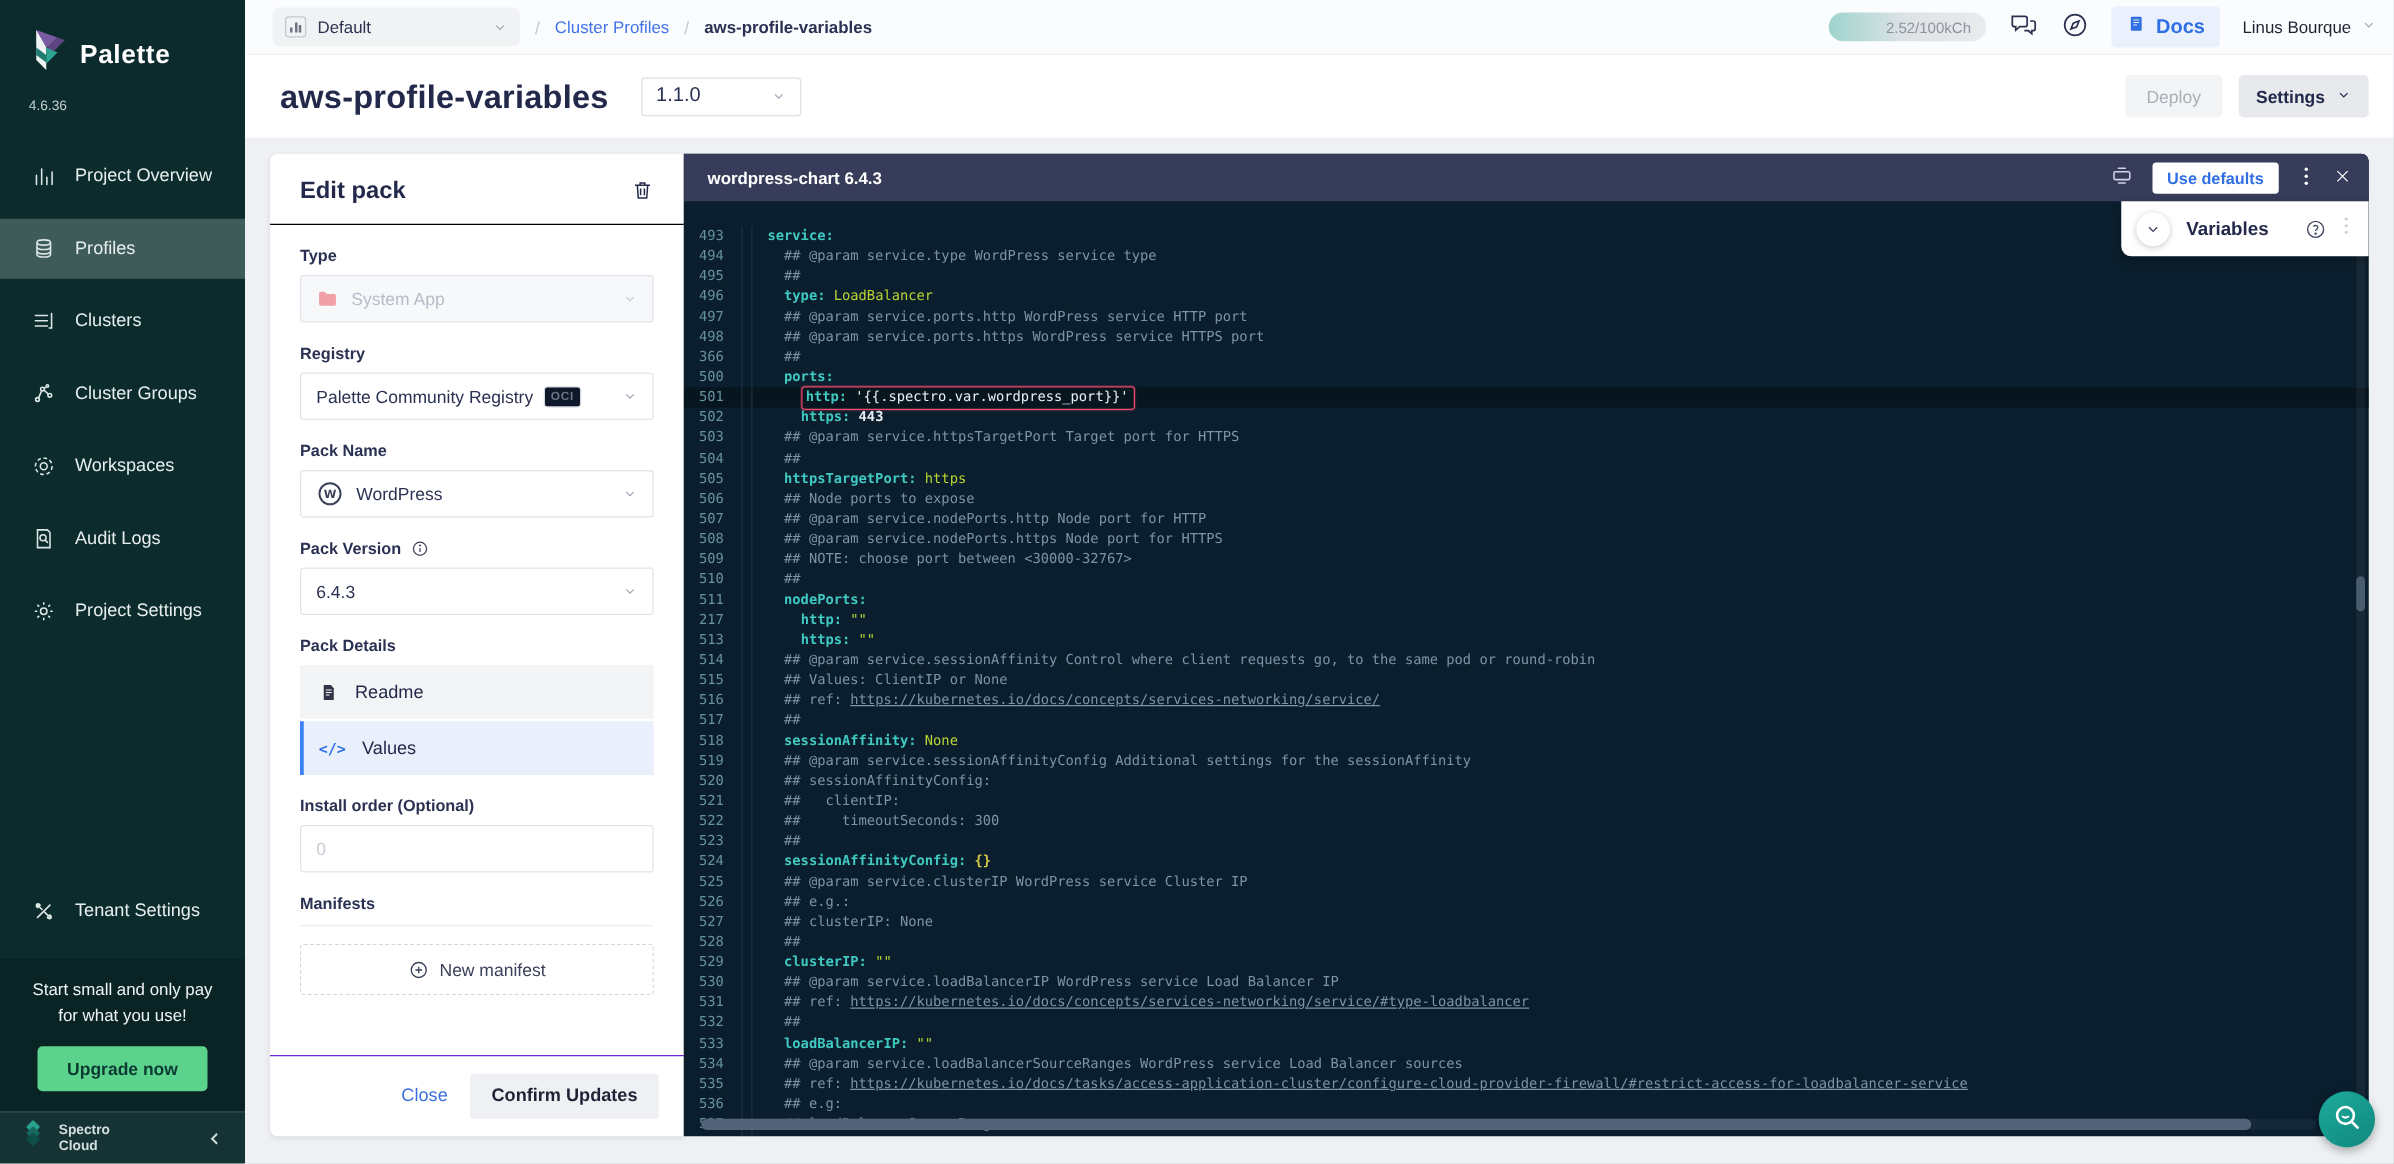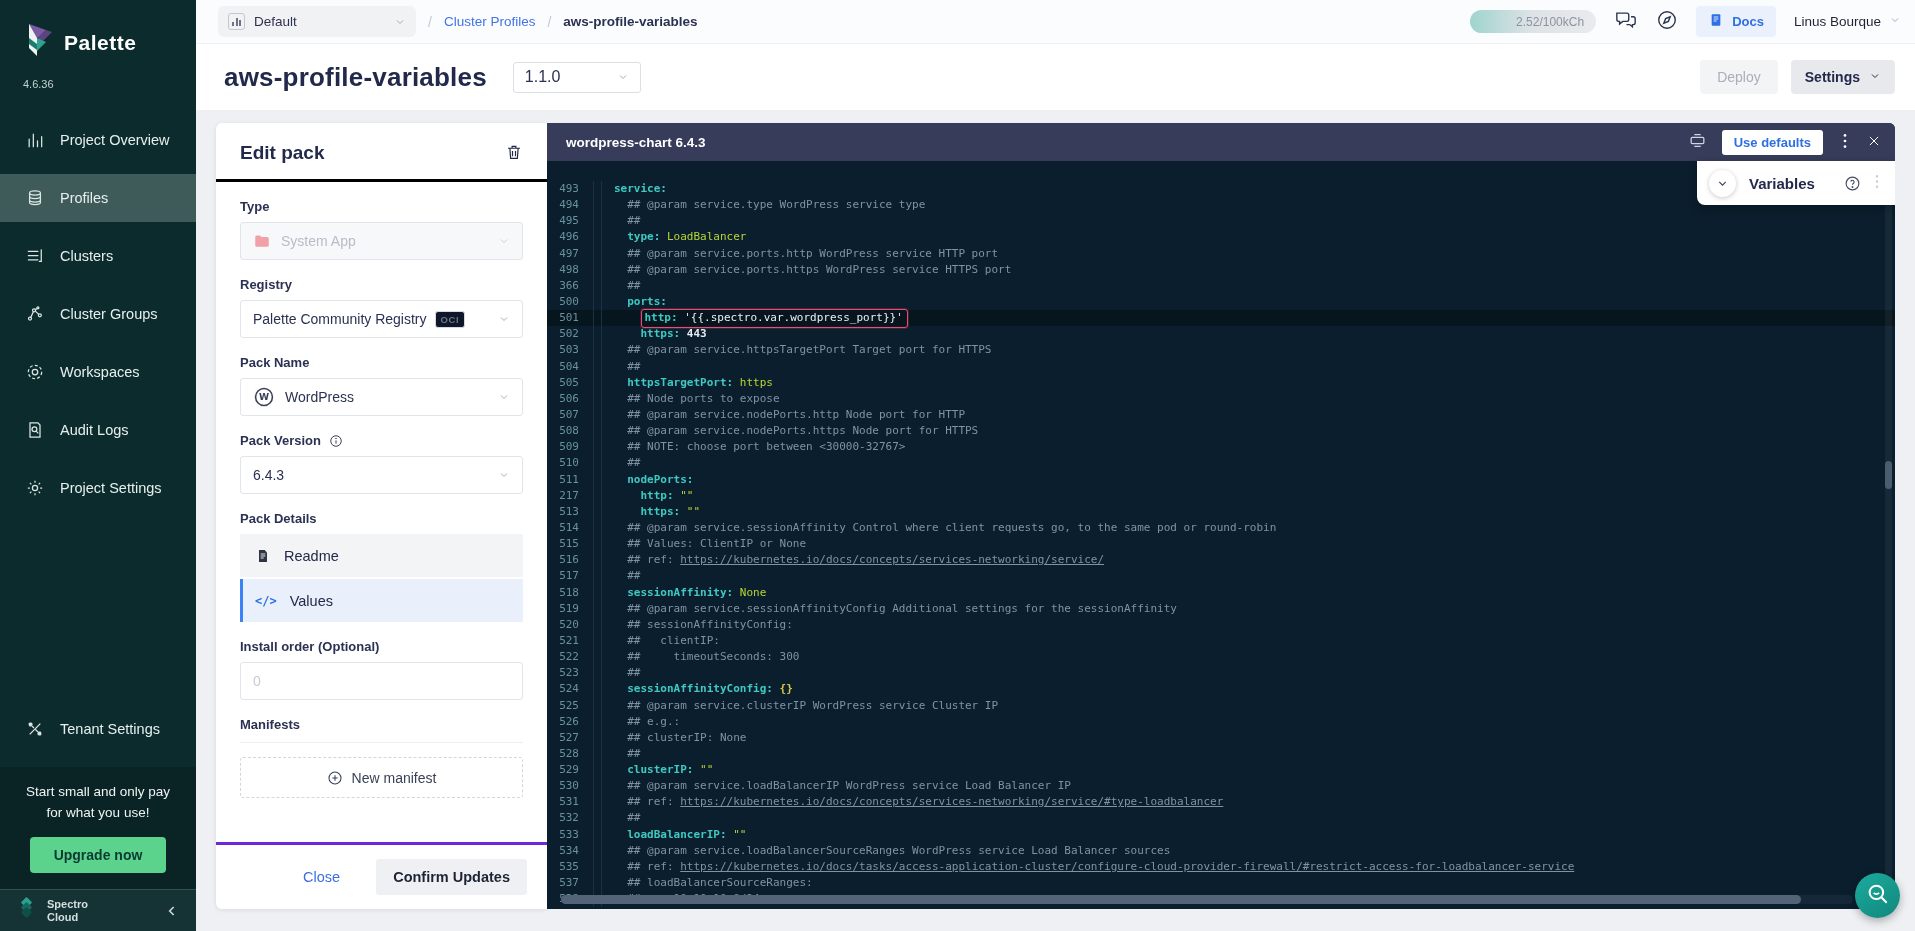--- a/index.html
+++ b/index.html
@@ -30,51 +30,51 @@
   .topbar{height:44px;background:#fbfcfd;display:flex;align-items:center;padding:0 14px 0 22px;gap:12px;border-bottom:1px solid #f0f1f4;}
   .proj-select{width:198px;height:31px;background:#f1f2f4;border-radius:6px;display:flex;align-items:center;gap:9px;padding:0 10px;font-size:13.5px;color:#2c3350;cursor:pointer;}
   .mini-chart{width:17px;height:17px;border:1px solid #c2c7d1;border-radius:3px;display:flex;align-items:flex-end;justify-content:center;gap:1.5px;padding:3px 3px;}
   .mini-chart i{display:block;width:2px;background:#6d7484;}
   .crumb-sep{color:#c3c8d2;font-size:14px;}
   .crumb-link{color:#4273e8;font-size:13.5px;cursor:pointer;}
   .crumb-current{color:#2b3152;font-size:13.5px;font-weight:600;}
   .top-right{margin-left:auto;display:flex;align-items:center;gap:18px;}
   .usage-pill{width:126px;height:23px;border-radius:12px;background:linear-gradient(90deg,#9fd4ce 0%,#dde2e5 48%,#e9ebee 100%);display:flex;align-items:center;justify-content:flex-end;padding:0 12px;font-size:12px;color:#8d93a0;}
   .icon-btn{background:none;border:none;padding:0;cursor:pointer;display:flex;align-items:center;}
-  .docs-btn{display:flex;align-items:center;gap:8px;background:#eaf1fd;border:none;border-radius:4px;padding:6px 12px;color:#2f6fe4;font-size:13px;font-weight:600;cursor:pointer;font-family:inherit;}
+  .docs-btn{display:flex;align-items:center;gap:8px;background:#eaf1fd;border:none;border-radius:4px;padding:6px 12px;color:#2f6fe4;font-size:16px;font-weight:600;cursor:pointer;font-family:inherit;}
   .user-menu{display:flex;align-items:flex-end;gap:8px;font-size:13.5px;color:#1f2433;cursor:pointer;}
 
   .titlebar{height:66px;background:#fff;display:flex;align-items:center;padding:0 20px 0 28px;gap:26px;}
   .page-title{font-size:26px;font-weight:bold;color:#23294a;margin:0;letter-spacing:.2px;}
   .version-select{width:128px;height:31px;border:1px solid #dcdfe6;border-radius:3px;background:#fff;display:flex;align-items:center;padding:0 11px;font-size:16px;color:#2b3152;cursor:pointer;}
   .title-actions{margin-left:auto;display:flex;align-items:center;gap:13px;}
   .deploy-btn{background:#f3f4f6;color:#a9aeb9;border:none;border-radius:4px;padding:9px 17px;font-size:14px;cursor:pointer;font-family:inherit;}
   .settings-btn{background:#e7e9ed;color:#23294a;border:none;border-radius:4px;padding:9px 14px;font-size:14px;font-weight:600;display:flex;align-items:center;gap:9px;cursor:pointer;font-family:inherit;}
 
   
   .content{flex:1;display:flex;padding:13px 20px 22px;min-height:0;}
   .edit-panel{width:331px;flex:none;background:#fff;border-radius:6px 0 0 6px;box-shadow:0 1px 4px rgba(25,35,65,.10);display:flex;flex-direction:column;}
-  .ep-header{display:flex;align-items:center;justify-content:space-between;padding:19px 24px 15px;border-bottom:3px solid #000000;}
+  .ep-header{display:flex;align-items:center;justify-content:space-between;padding:19px 24px 15px;border-bottom:1px solid #000000;}
   .ep-title{font-size:19px;color:#23294a;font-weight:600;margin:0;}
   .ep-body{flex:1;padding:17px 24px 0;overflow:hidden;}
   .ep-label{display:block;font-size:13px;color:#2b3152;font-weight:600;margin:0 0 8px;}
   .ep-label-row{display:flex;align-items:center;gap:8px;margin:0 0 8px;}
   .ep-label-row .ep-label{margin:0;}
   .ep-field{height:38px;border:1px solid #e1e4ea;border-radius:3px;background:#fff;display:flex;align-items:center;padding:0 12px;font-size:14px;color:#2b3152;margin-bottom:17px;cursor:pointer;}
   .ep-field.disabled{background:#f7f8fa;color:#b7bcc8;cursor:default;}
   .chev{margin-left:auto;flex:none;display:flex;}
   .oci-badge{font-size:9.5px;letter-spacing:.6px;border:1px solid #d7dae1;border-radius:3px;padding:2px 5px;color:#6d7484;background:#0f172a;margin-left:8px;font-weight:600;}
   .detail-row{height:43px;display:flex;align-items:center;gap:13px;padding:0 15px;background:#f3f4f6;font-size:14.5px;color:#23294a;margin-bottom:2px;cursor:pointer;}
   .detail-row.selected{background:#e9f0fb;border-left:3px solid #3b82f6;padding-left:12px;}
   .code-glyph{font-family:"DejaVu Sans Mono",monospace;font-size:12px;font-weight:bold;color:#2f6fe4;}
   .ep-input{width:100%;height:38px;border:1px solid #e1e4ea;border-radius:3px;padding:0 12px;font-size:14px;color:#2b3152;font-family:inherit;margin-bottom:17px;outline:none;}
   .ep-input::placeholder{color:#c6cbd4;}
   .manifest-divider{border:none;border-top:1px solid #eceef1;margin:10px 0 14px;}
   .new-manifest{width:100%;height:41px;border:1px dashed #d2d6de;border-radius:3px;background:#fff;display:flex;align-items:center;justify-content:center;gap:9px;font-size:14px;color:#3a4158;cursor:pointer;font-family:inherit;}
-  .ep-footer{border-top:3px solid #6d28d9;padding:14px 20px;display:flex;justify-content:flex-end;align-items:center;gap:36px;}
+  .ep-footer{border-top:1px solid #6d28d9;padding:14px 20px;display:flex;justify-content:flex-end;align-items:center;gap:18px;}
   .close-link{background:none;border:none;color:#3b6fe0;font-size:14.5px;cursor:pointer;font-family:inherit;padding:0;}
   .confirm-btn{background:#eff0f3;border:none;border-radius:3px;color:#1d2334;font-weight:600;font-size:14.5px;padding:10px 17px;cursor:pointer;font-family:inherit;}
 
   
   .editor{flex:1;position:relative;background:#0b1e2d;border-radius:0 6px 6px 0;overflow:hidden;display:flex;flex-direction:column;min-width:0;}
   .editor-header{height:38px;flex:none;background:#363c59;display:flex;align-items:center;padding:0 14px 0 19px;gap:16px;}
   .editor-title{color:#fff;font-size:13.5px;font-weight:600;}
   .eh-right{margin-left:auto;display:flex;align-items:center;gap:15px;}
   .use-defaults-btn{background:#fff;border:none;border-radius:3px;color:#2f6fe4;font-size:13px;font-weight:600;padding:5px 12px;cursor:pointer;font-family:inherit;}
   .code-area{flex:1;position:relative;overflow:hidden;font-family:"DejaVu Sans Mono",monospace;font-size:11px;line-height:16.15px;padding-top:20px;}
@@ -487,20 +487,21 @@
             <div class="code-line"><span class="ln">526</span><span class="gut"></span><span class="tk-plain">  </span><span class="tk-com">## e.g.:</span></div>
             <div class="code-line"><span class="ln">527</span><span class="gut"></span><span class="tk-plain">  </span><span class="tk-com">## clusterIP: None</span></div>
             <div class="code-line"><span class="ln">528</span><span class="gut"></span><span class="tk-plain">  </span><span class="tk-com">##</span></div>
             <div class="code-line"><span class="ln">529</span><span class="gut"></span><span class="tk-plain">  </span><span class="tk-key">clusterIP:</span><span class="tk-val"> ""</span></div>
             <div class="code-line"><span class="ln">530</span><span class="gut"></span><span class="tk-plain">  </span><span class="tk-com">## @param service.loadBalancerIP WordPress service Load Balancer IP</span></div>
             <div class="code-line"><span class="ln">531</span><span class="gut"></span><span class="tk-plain">  </span><span class="tk-com">## ref: </span><span class="tk-url">https://kubernetes.io/docs/concepts/services-networking/service/#type-loadbalancer</span></div>
             <div class="code-line"><span class="ln">532</span><span class="gut"></span><span class="tk-plain">  </span><span class="tk-com">##</span></div>
             <div class="code-line"><span class="ln">533</span><span class="gut"></span><span class="tk-plain">  </span><span class="tk-key">loadBalancerIP:</span><span class="tk-val"> ""</span></div>
             <div class="code-line"><span class="ln">534</span><span class="gut"></span><span class="tk-plain">  </span><span class="tk-com">## @param service.loadBalancerSourceRanges WordPress service Load Balancer sources</span></div>
             <div class="code-line"><span class="ln">535</span><span class="gut"></span><span class="tk-plain">  </span><span class="tk-com">## ref: </span><span class="tk-url">https://kubernetes.io/docs/tasks/access-application-cluster/configure-cloud-provider-firewall/#restrict-access-for-loadbalancer-service</span></div>
+            <div class="code-line"><span class="ln">536</span><span class="gut"></span><span class="tk-plain">  </span><span class="tk-com">## e.g:</span></div>
             <div class="code-line"><span class="ln">537</span><span class="gut"></span><span class="tk-plain">  </span><span class="tk-com">## loadBalancerSourceRanges:</span></div>
             <div class="code-line"><span class="ln">538</span><span class="gut"></span><span class="tk-plain">  </span><span class="tk-com">##   - 10.10.10.0/24</span></div>
           </div>
 
         <div class="h-scrollbar">
             <div class="thumb"></div>
           </div>
         <div class="v-scrollbar">
             <div class="thumb"></div>
           </div>

